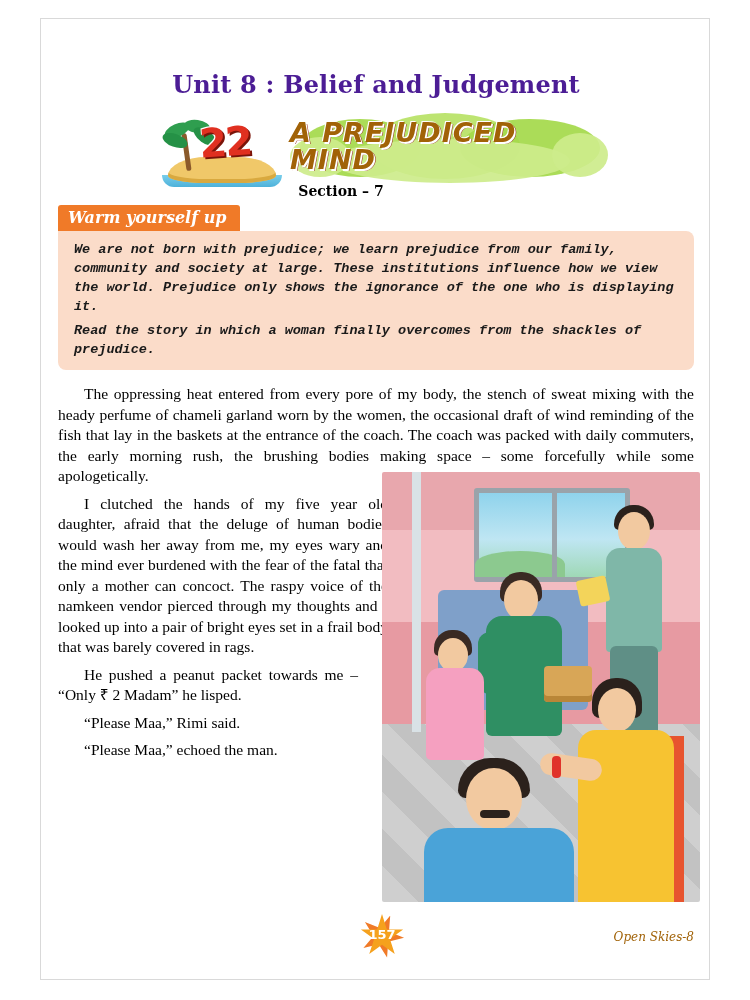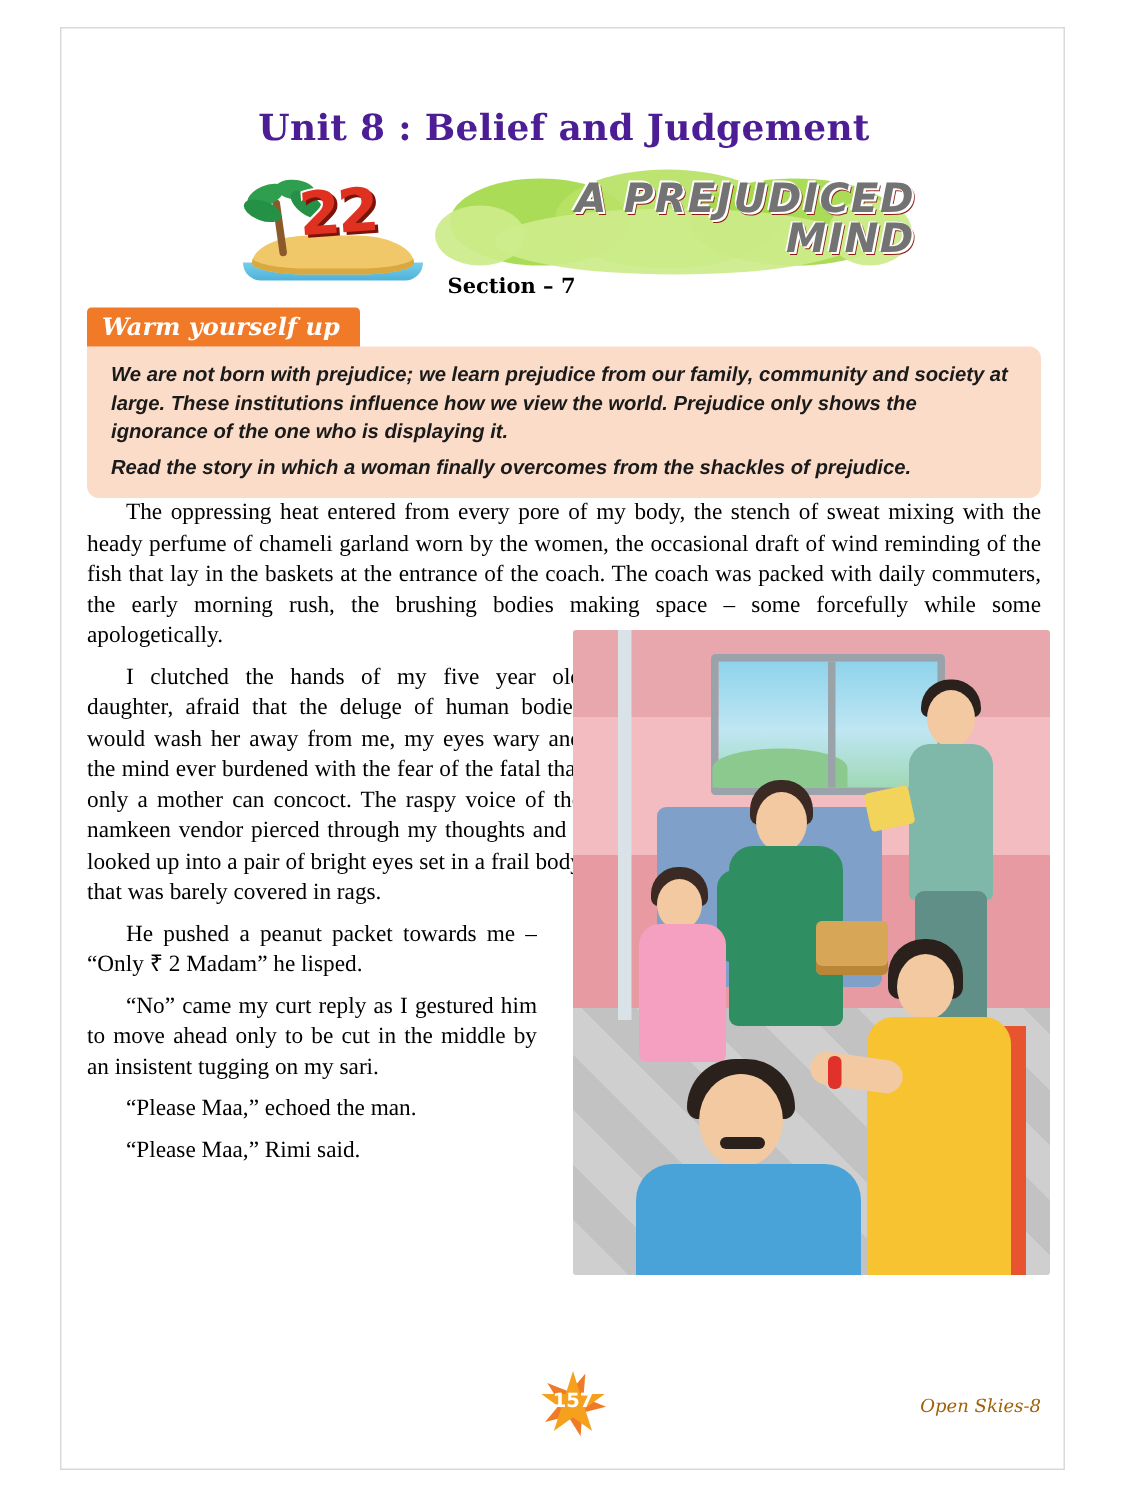--- a/index.html
+++ b/index.html
@@ -136,27 +136,27 @@
   .b2 { left: 80px;  top: 0px;  width: 150px; height: 66px; background:#b7e265; }
   .b3 { left: 170px; top: 6px;  width: 140px; height: 58px; }
   .b4 { left: 40px;  top: 26px; width: 240px; height: 44px; background:#cdeb8b; }
   .b5 { left: 0px;   top: 24px; width: 60px;  height: 40px; background:#cdeb8b; }
   .b6 { left: 262px; top: 20px; width: 56px;  height: 44px; background:#cdeb8b; }
   .splash-text {
     position: absolute;
     left: 0;
     top: 6px;
     width: 320px;
-    text-align: right;
+    text-align: left;
     font-family: "DejaVu Sans", sans-serif;
     font-weight: bold;
     font-style: italic;
     font-size: 27px;
     line-height: 27px;
-    color: #737373;
+    color: #a16207;
     letter-spacing: 1px;
     text-shadow: 1.5px 1.5px 0 #fff, -1px -1px 0 #fff, 2px 2px 0 #8c1a14;
   }
   .splash-text .l2 { font-size: 27px; display:block; }
 
   .section-label {
     text-align: center;
     font-family: "DejaVu Serif", serif;
     font-weight: bold;
     font-size: 14px;
@@ -174,33 +174,34 @@
     font-style: italic;
     font-weight: bold;
     font-size: 16px;
     padding: 3px 14px 4px 10px;
     border-radius: 3px 3px 0 0;
   }
   .warm-box {
     background: #fbdcc9;
     border-radius: 0 8px 8px 8px;
     padding: 9px 16px 11px 16px;
-    font-family: Liberation Sans, sans-serif;
+    font-family: Liberation Mono, monospace;
     font-style: italic;
     font-weight: bold;
     font-size: 13.5px;
     line-height: 19px;
     color: #1a1a1a;
   }
   .warm-box p { margin: 0; }
   .warm-box p + p { margin-top: 5px; }
 
   
   .body-area {
     position: relative;
+    margin-top: 14px;
   }
   .para {
     margin: 0 0 7px 0;
     font-family: "Liberation Serif", serif;
     font-size: 15.5px;
     line-height: 20.5px;
     text-align: justify;
     text-indent: 26px;
   }
   .para.full { text-align: justify; }
@@ -395,23 +396,22 @@
 
         <div class="m-hair"></div>
         <div class="f-head m-head"></div>
         <div class="m-mous"></div>
         <div class="f-body m-body"></div>
       </div>
 
       <p class="para full" style="width:100%;">The oppressing heat entered from every pore of my body, the stench of sweat mixing with the heady perfume of chameli garland worn by the women, the occasional draft of wind reminding of the fish that lay in the baskets at the entrance of the coach. The coach was packed with daily commuters, the early morning rush, the brushing bodies making space – some forcefully while some apologetically.</p>
       <p class="para" style="width:330px;">I clutched the hands of my five year old daughter, afraid that the deluge of human bodies would wash her away from me, my eyes wary and the mind ever burdened with the fear of the fatal that only a mother can concoct. The raspy voice of the namkeen vendor pierced through my thoughts and I looked up into a pair of bright eyes set in a frail body that was barely covered in rags.</p>
       <p class="para" style="width:300px;">He pushed a peanut packet towards me – “Only ₹ 2 Madam” he lisped.</p>
-      <p class="para" style="width:300px;">“No” came my curt reply as I gestured him to move ahead only to be cut in the middle by an insistent tugging on my sari.</p>
+      <p class="para" style="width:300px;">“Please Maa,” Rimi said.</p>
       <p class="para" style="width:300px;">“Please Maa,” echoed the man.</p>
-      <p class="para" style="width:300px;">“Please Maa,” Rimi said.</p>
     </div>
   </div>
 
   <div class="footer">
     <div class="star-page">
       <div class="s s2"></div>
       <div class="s"></div>
       <div class="num">157</div>
     </div>
     <div class="book-name">Open Skies-8</div>

